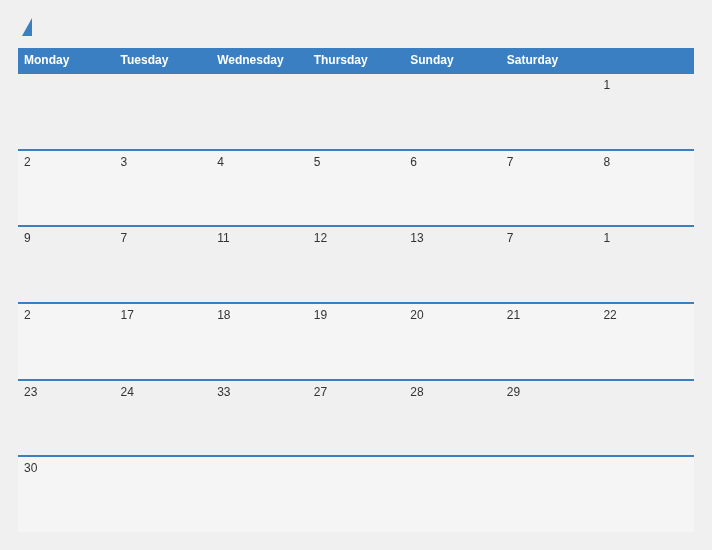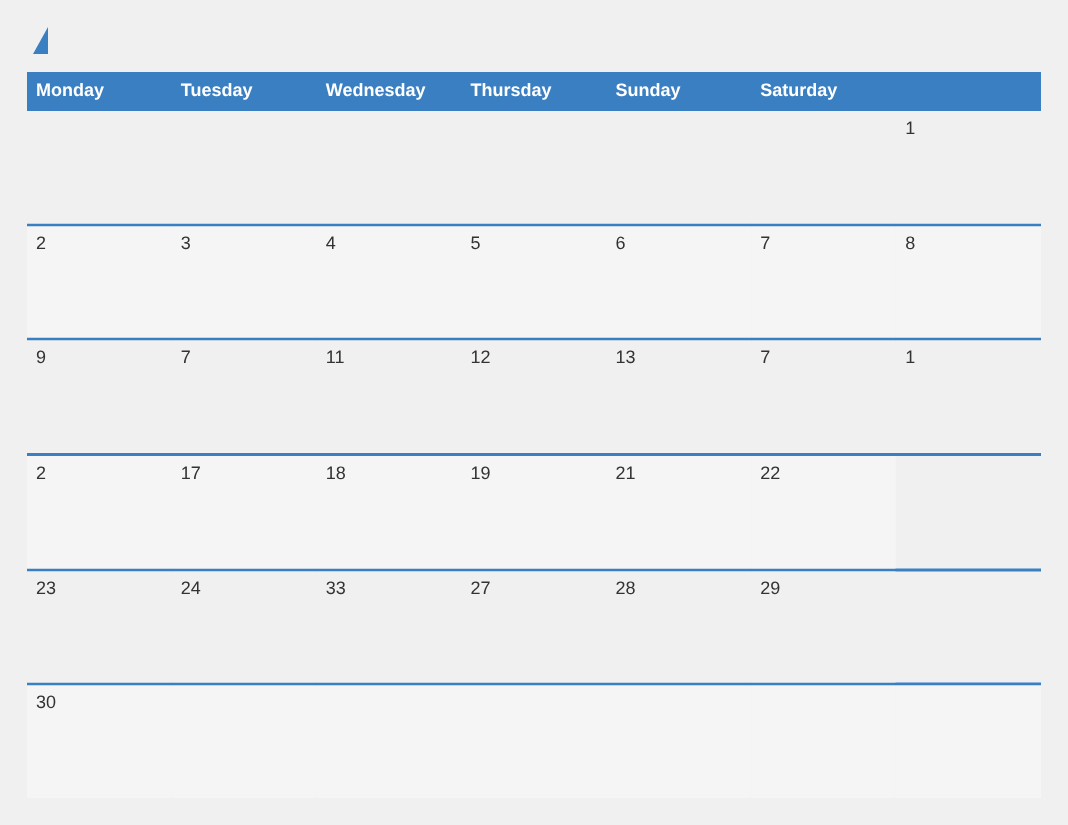--- a/index.html
+++ b/index.html
@@ -155,20 +155,21 @@
           <div class="day-cell"><span class="day-number">12</span></div>
           <div class="day-cell"><span class="day-number">13</span></div>
           <div class="day-cell"><span class="day-number">7</span></div>
           <div class="day-cell"><span class="day-number">1</span></div>
         </div>
         <div class="week">
           <div class="day-cell"><span class="day-number">2</span></div>
           <div class="day-cell"><span class="day-number">17</span></div>
           <div class="day-cell"><span class="day-number">18</span></div>
           <div class="day-cell"><span class="day-number">19</span></div>
+          <div class="day-cell"><span class="day-number">20</span></div>
           <div class="day-cell"><span class="day-number">21</span></div>
           <div class="day-cell"><span class="day-number">22</span></div>
         </div>
         <div class="week">
           <div class="day-cell"><span class="day-number">23</span></div>
           <div class="day-cell"><span class="day-number">24</span></div>
           <div class="day-cell"><span class="day-number">33</span></div>
           <div class="day-cell"><span class="day-number">27</span></div>
           <div class="day-cell"><span class="day-number">28</span></div>
           <div class="day-cell"><span class="day-number">29</span></div>

